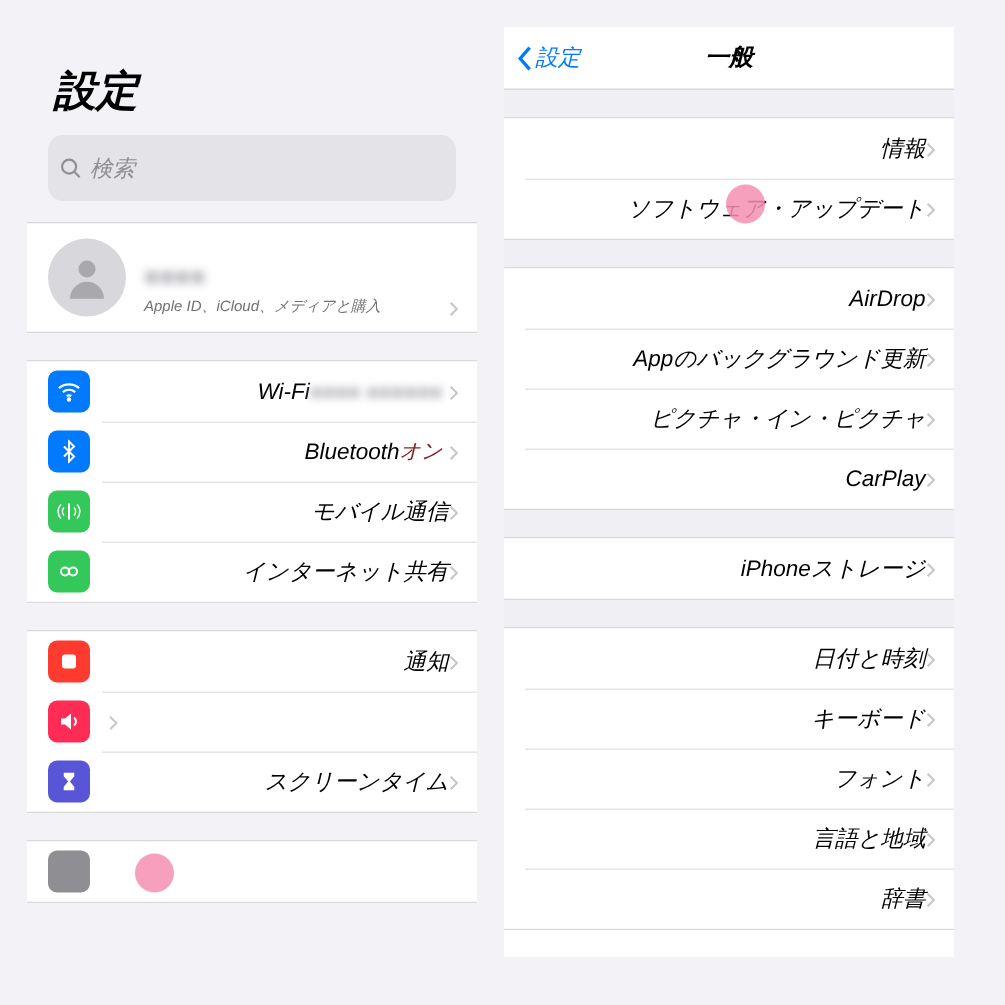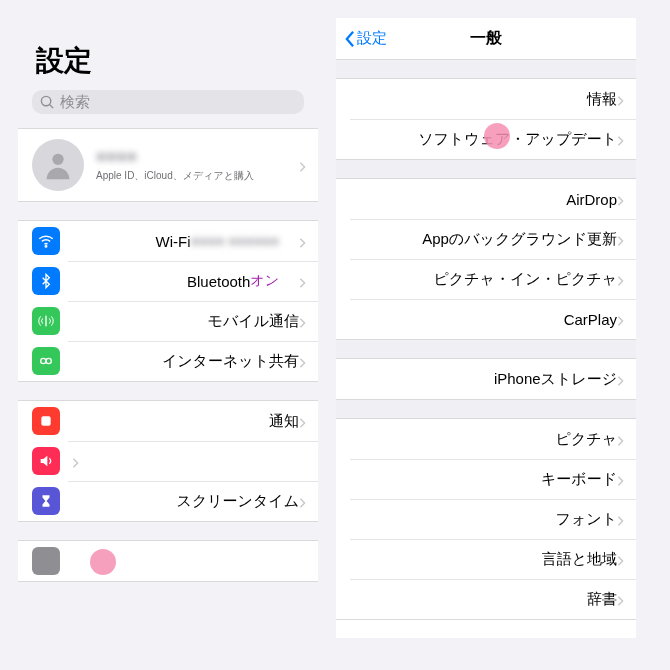--- a/index.html
+++ b/index.html
@@ -12,34 +12,35 @@
     gap: 18px;
     padding: 18px;
     overflow: hidden;
   }
   .screen {
     background: #f2f2f7;
     width: 305px;
     height: 620px;
     overflow: hidden;
     position: relative;
+    font-style: italic;
   }
   .screen.left { width: 300px; }
   .screen.right { width: 300px; background:#fff; }
   .right .body { background:#efeff4; }
   .title-main {
     font-size: 28px;
     font-weight: 700;
     padding: 24px 18px 10px 18px;
   }
   .search {
     margin: 0 14px 14px 14px;
     background: #e3e3e8;
     border-radius: 10px;
-    height: 24px;
+    height: 44px;
     display: flex;
     align-items: center;
     padding: 0 8px;
     color: #8e8e93;
     font-size: 15px;
   }
   .search svg { width:15px; height:15px; margin-right:5px; fill:#8e8e93; }
   .group {
     background: #fff;
     border-top: 1px solid #d9d9dc;
@@ -67,21 +68,21 @@
     width: 28px; height: 28px;
     border-radius: 6px;
     display:flex; align-items:center; justify-content:center;
     margin-right: 12px;
     flex-shrink:0;
     color:#fff;
     font-size:16px;
   }
   .label { font-size: 15px; flex:1; }
   .sub { font-size: 10px; color:#707075; margin-top:2px; }
-  .value { font-size: 14px; color:#a21caf; margin-right:20px; }
+  .value { font-size: 14px; color:#7f1d1d; margin-right:4px; }
   .blur { filter: blur(3px); color:#bcbcc2; }
   .chevron {
     width: 7px; height: 12px;
     flex-shrink:0;
   }
   .chevron svg { width:100%; height:100%; }
   .chevron path { stroke:#c7c7cc; stroke-width:2; fill:none; }
   .toggle {
     width: 46px; height: 28px;
     background:#e9e9eb;
@@ -91,21 +92,21 @@
   .toggle::after {
     content:'';
     position:absolute;
     left:2px; top:2px;
     width:24px; height:24px;
     background:#fff;
     border-radius:50%;
     box-shadow:0 1px 3px rgba(0,0,0,.2);
   }
   .appleid {
-    display:flex; align-items:center;
+    display:flex; align-items:flex-end;
     padding:10px 12px 10px 14px;
     background:#fff;
   }
   .avatar {
     width:52px; height:52px;
     border-radius:50%;
     background:#d8d8dc;
     margin-right:12px;
     display:flex; align-items:center; justify-content:center;
   }
@@ -325,21 +326,21 @@
       <div class="row noicon">
         <span class="label">iPhoneストレージ</span>
         <span class="chevron"><svg viewBox="0 0 10 16">
               <path d="M2 2l6 6-6 6"></path>
             </svg></span>
       </div>
     </div>
 
     <div class="group">
       <div class="row noicon">
-        <span class="label">ピクチャ</span>
+        <span class="label">日付と時刻</span>
         <span class="chevron"><svg viewBox="0 0 10 16">
               <path d="M2 2l6 6-6 6"></path>
             </svg></span>
       </div>
       <div class="row noicon">
         <span class="label">キーボード</span>
         <span class="chevron"><svg viewBox="0 0 10 16">
               <path d="M2 2l6 6-6 6"></path>
             </svg></span>
       </div>

